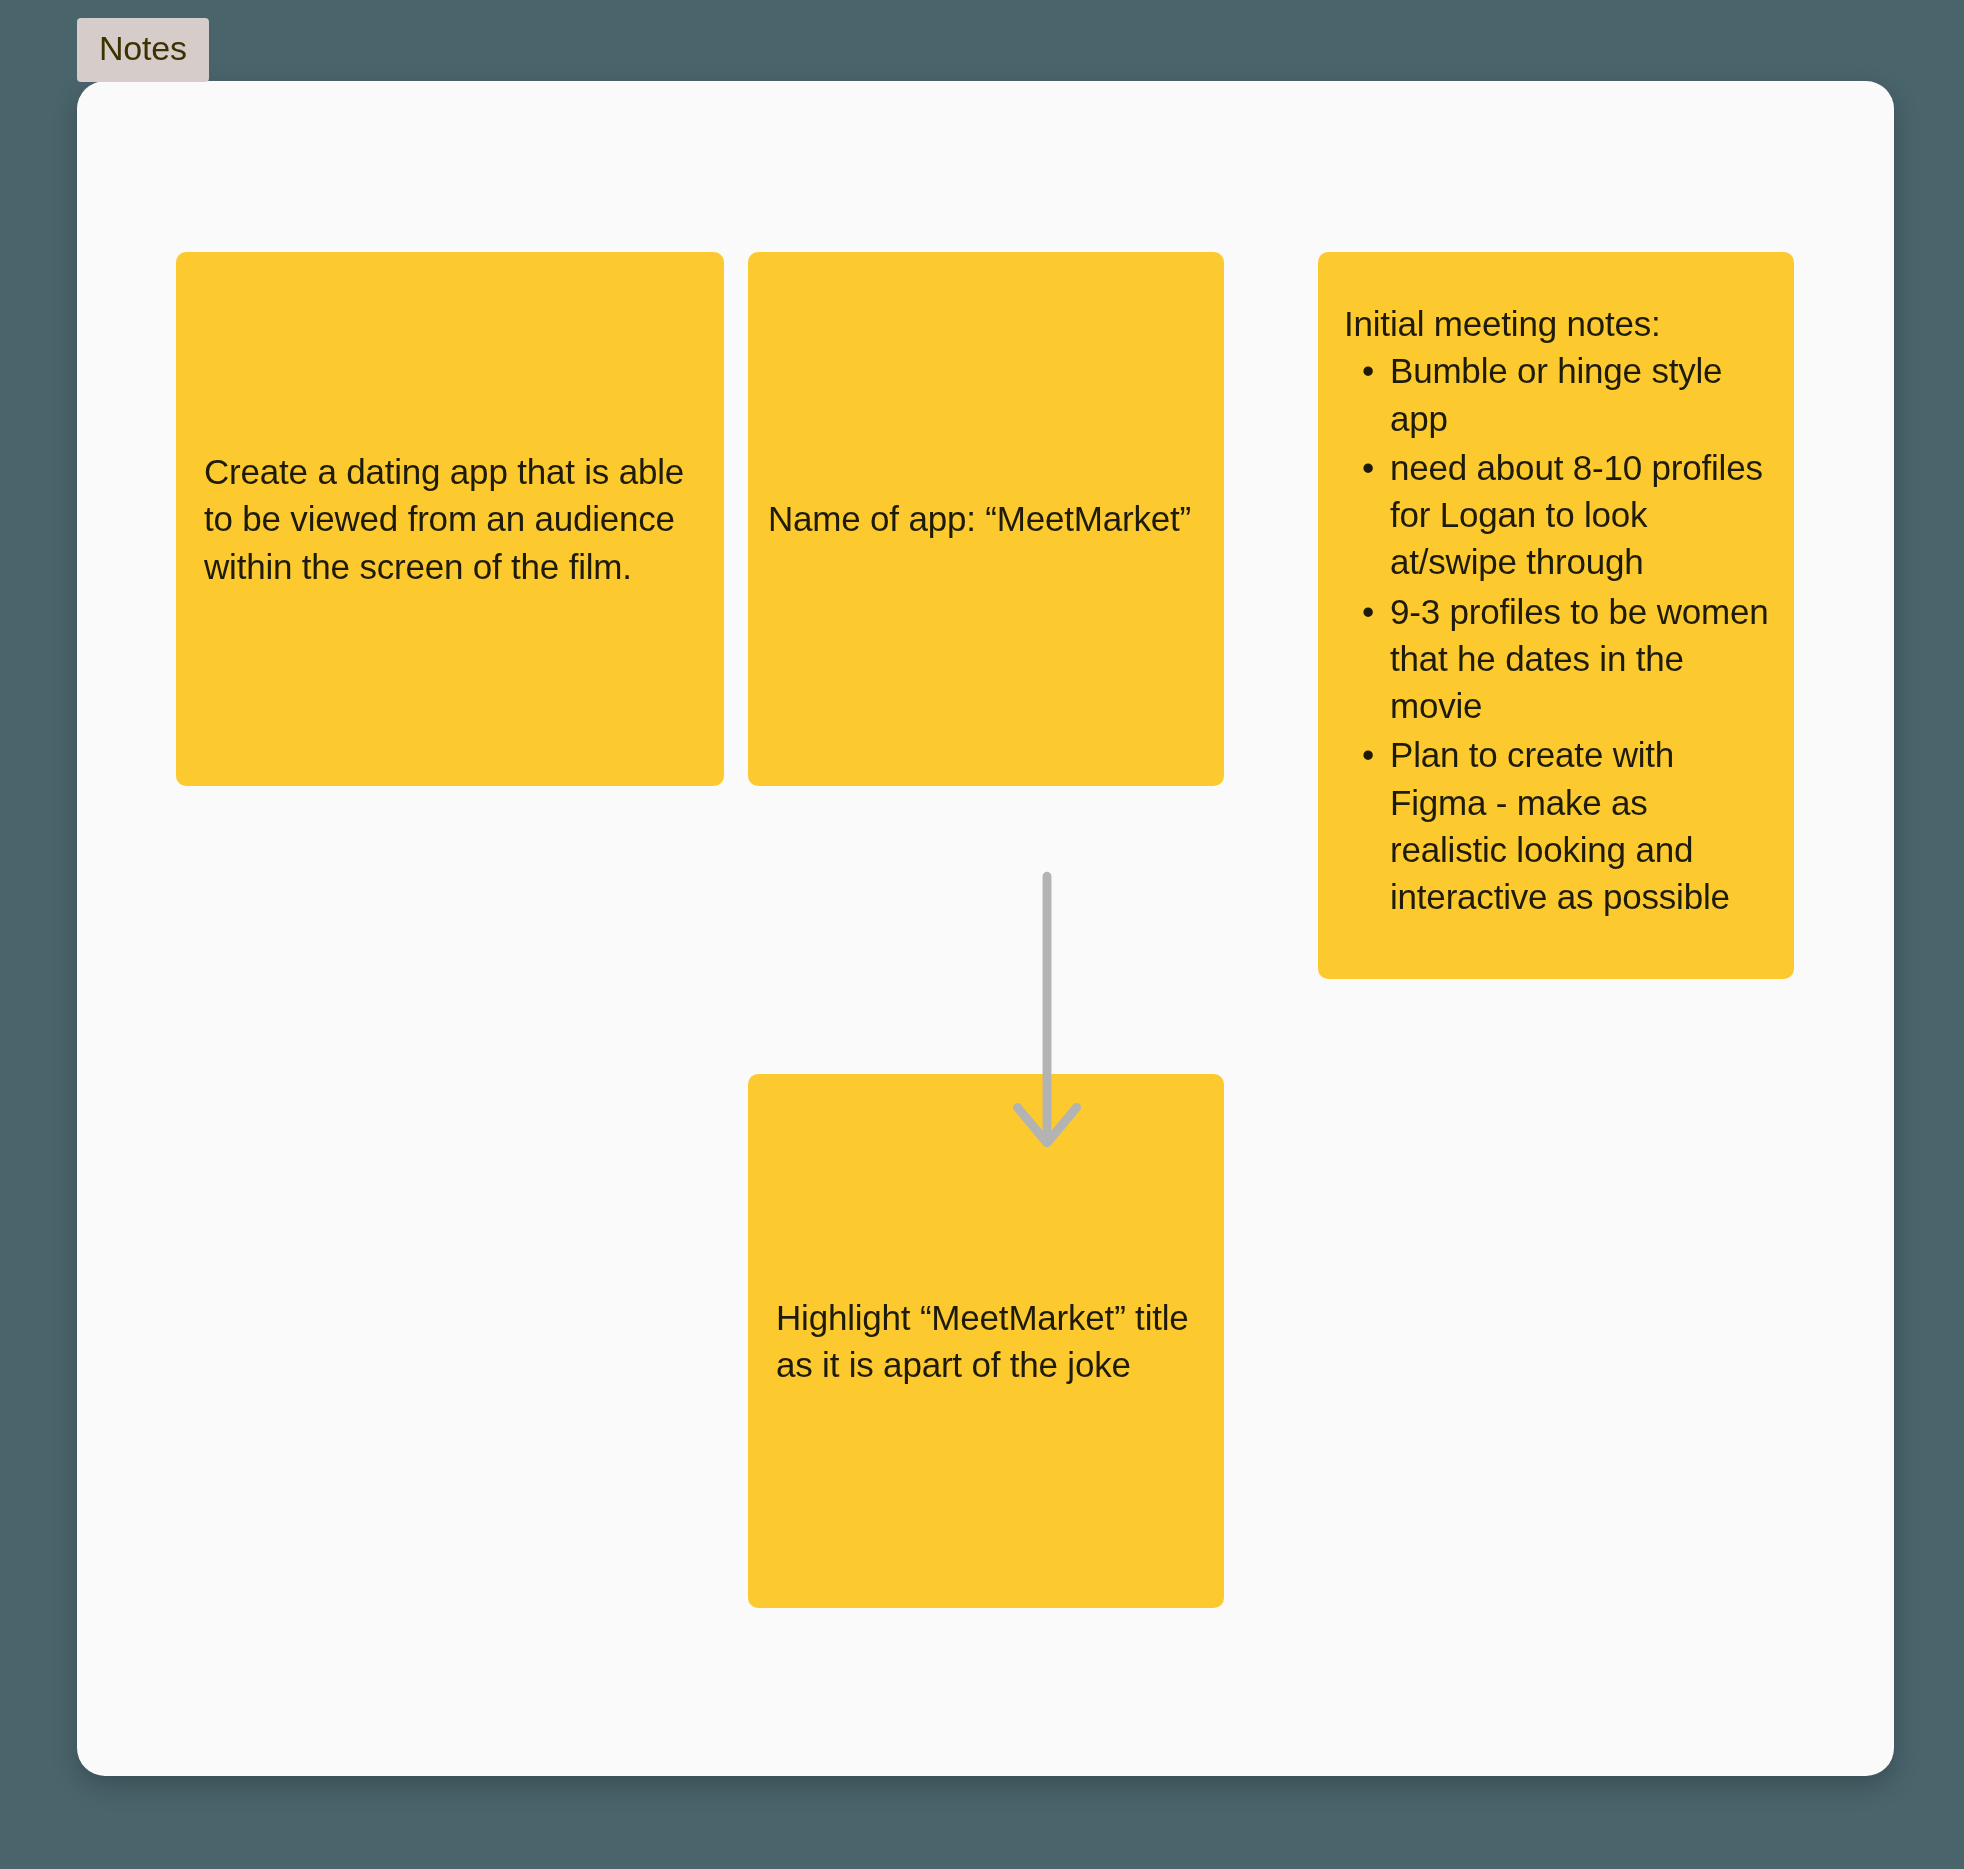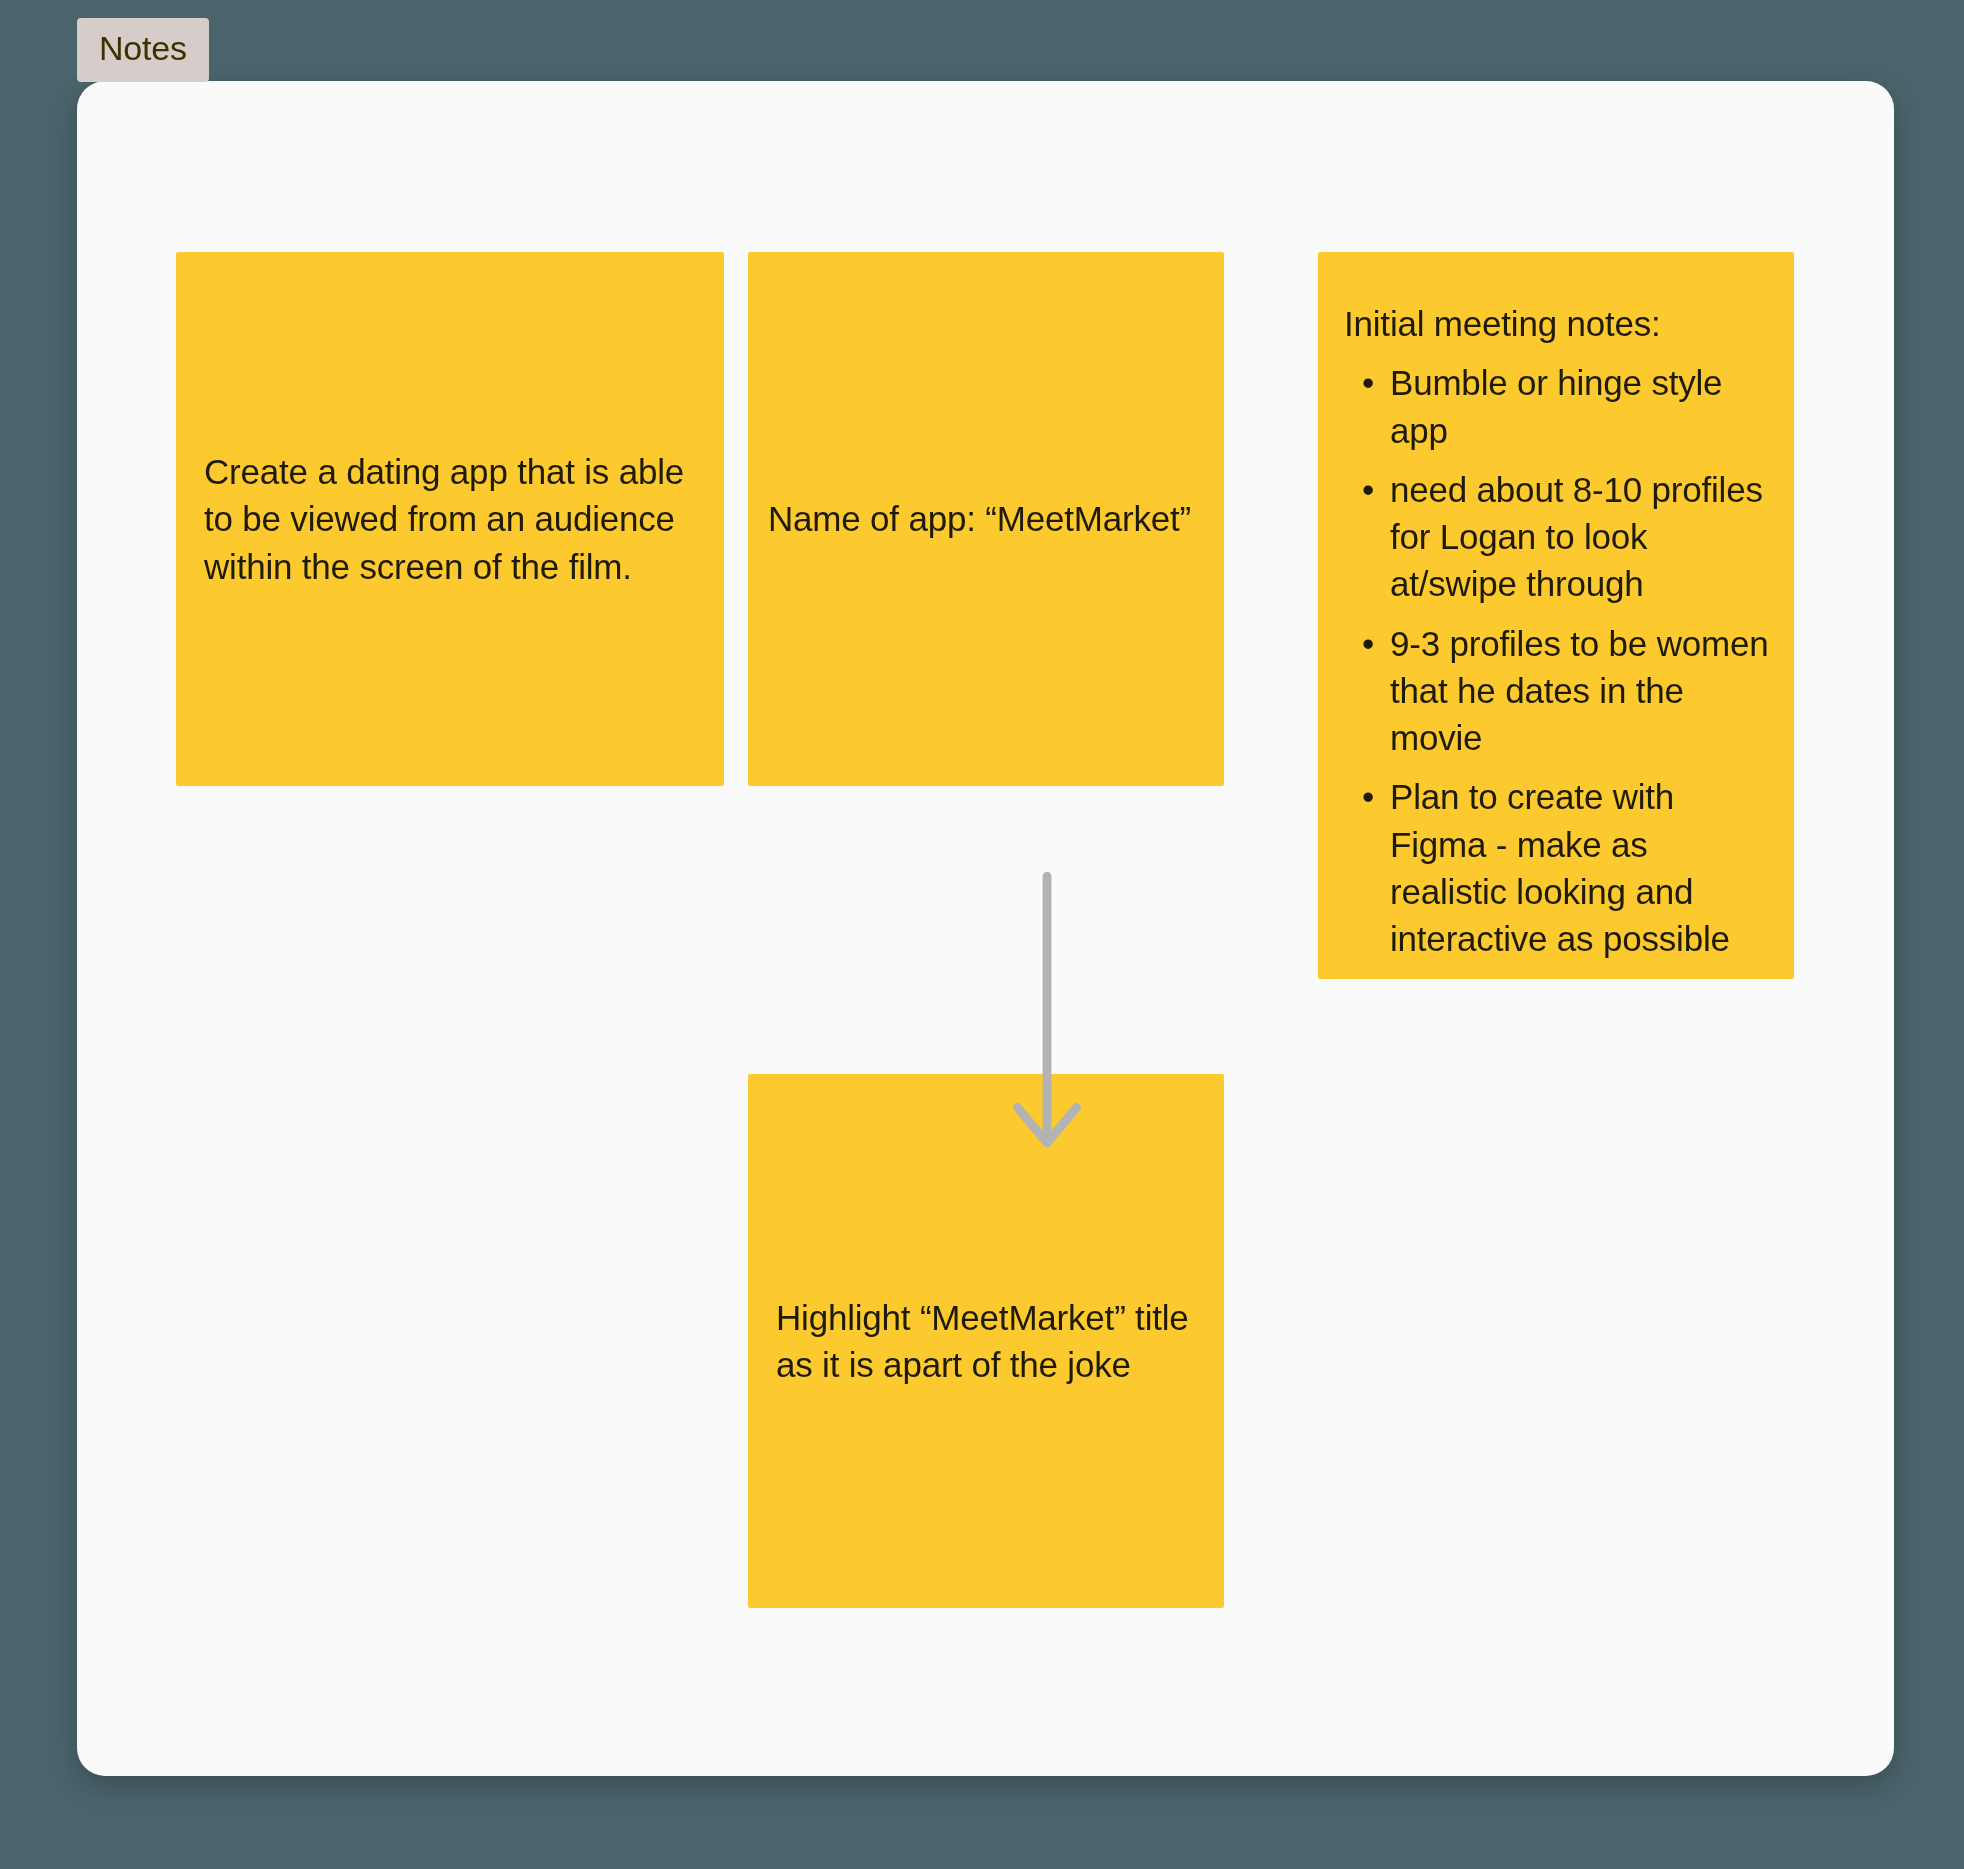--- a/index.html
+++ b/index.html
@@ -42,21 +42,21 @@
     background: #fafafa;
     border-radius: 28px;
     box-shadow: 0 10px 26px rgba(0,0,0,0.22);
     overflow: hidden;
   }
 
   
   .sticky {
     position: absolute;
     background: #fcca2f;
-    border-radius: 2px;
+    border-radius: 10px;
     box-sizing: border-box;
     color: #1f1b0a;
     font-size: 35px;
     line-height: 1.35;
     letter-spacing: -0.2px;
     display: flex;
     flex-direction: column;
   }
 
   
@@ -103,21 +103,21 @@
     margin: 0;
   }
 
   .bullet-list {
     margin: 0;
     padding: 0 0 0 46px;
     list-style: none;
   }
   .bullet-list li {
     position: relative;
-    margin: 12px 0 2px 0;
+    margin: 0 0 2px 0;
     padding-left: 0;
   }
   .bullet-list li::before {
     content: "•";
     position: absolute;
     left: -28px;
     top: 0;
     font-size: 35px;
     line-height: 1.35;
   }

